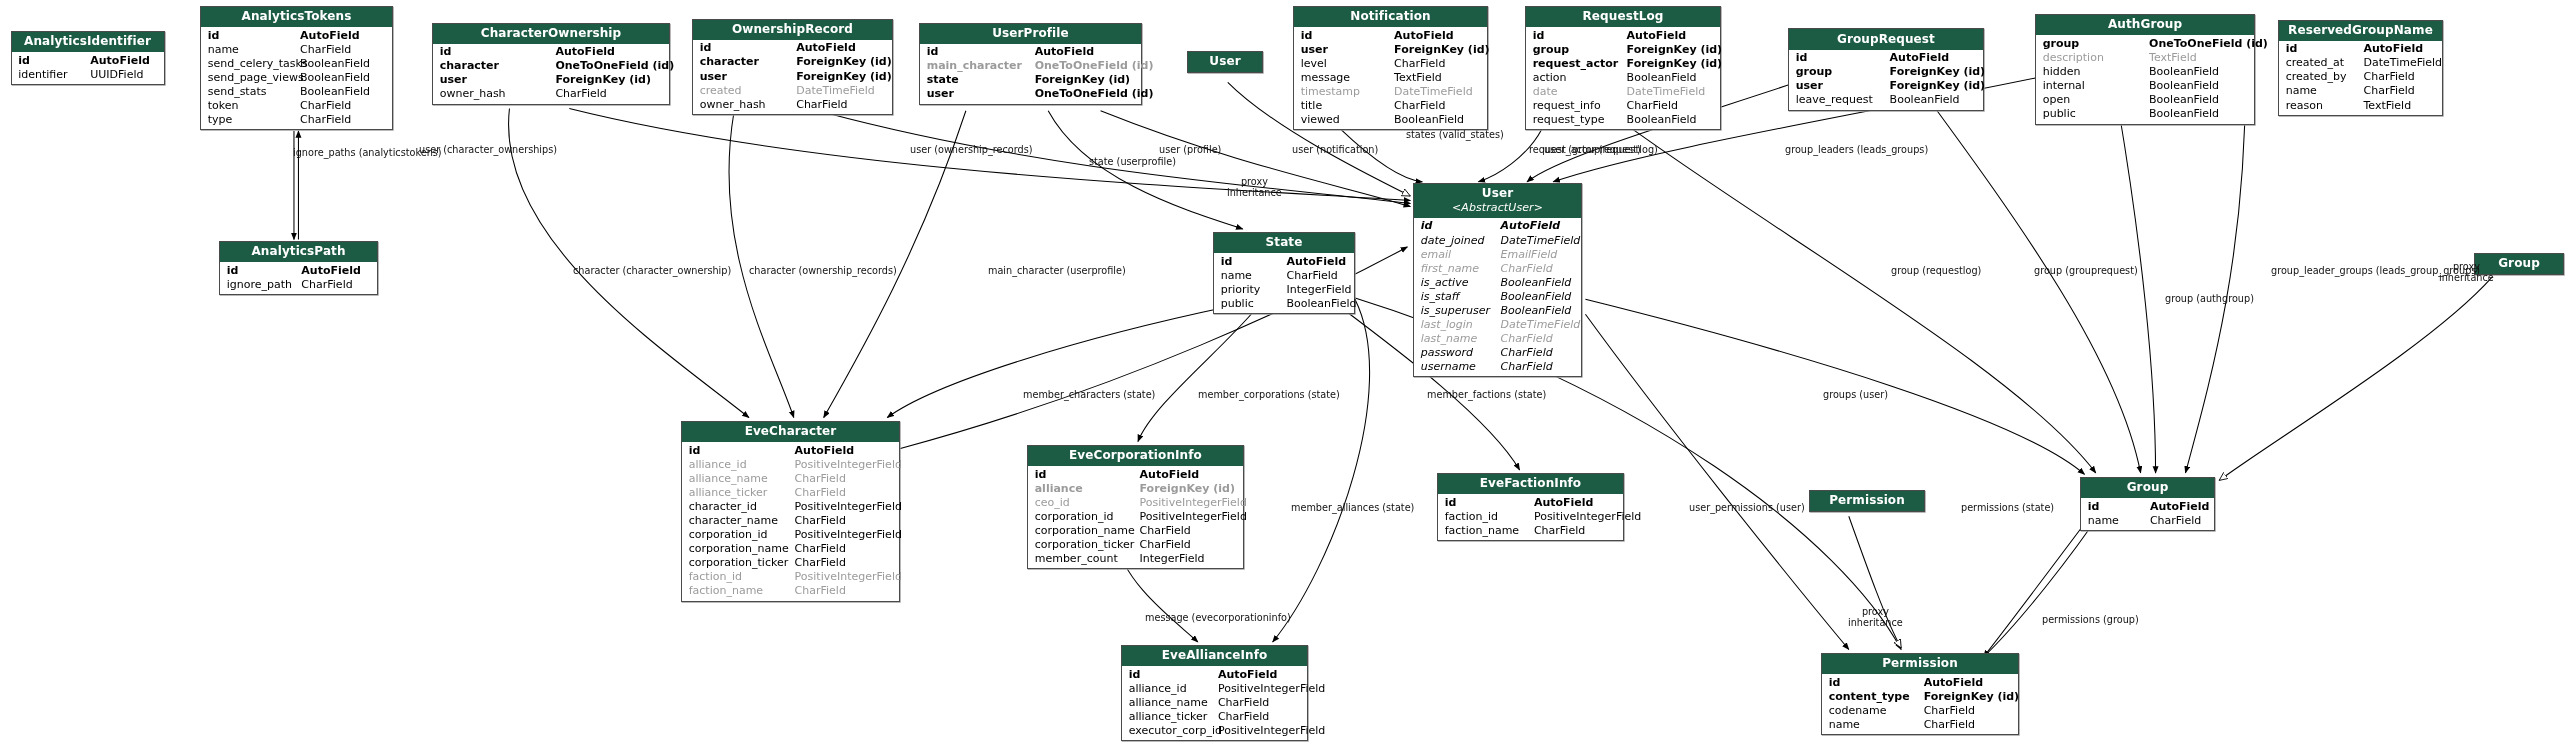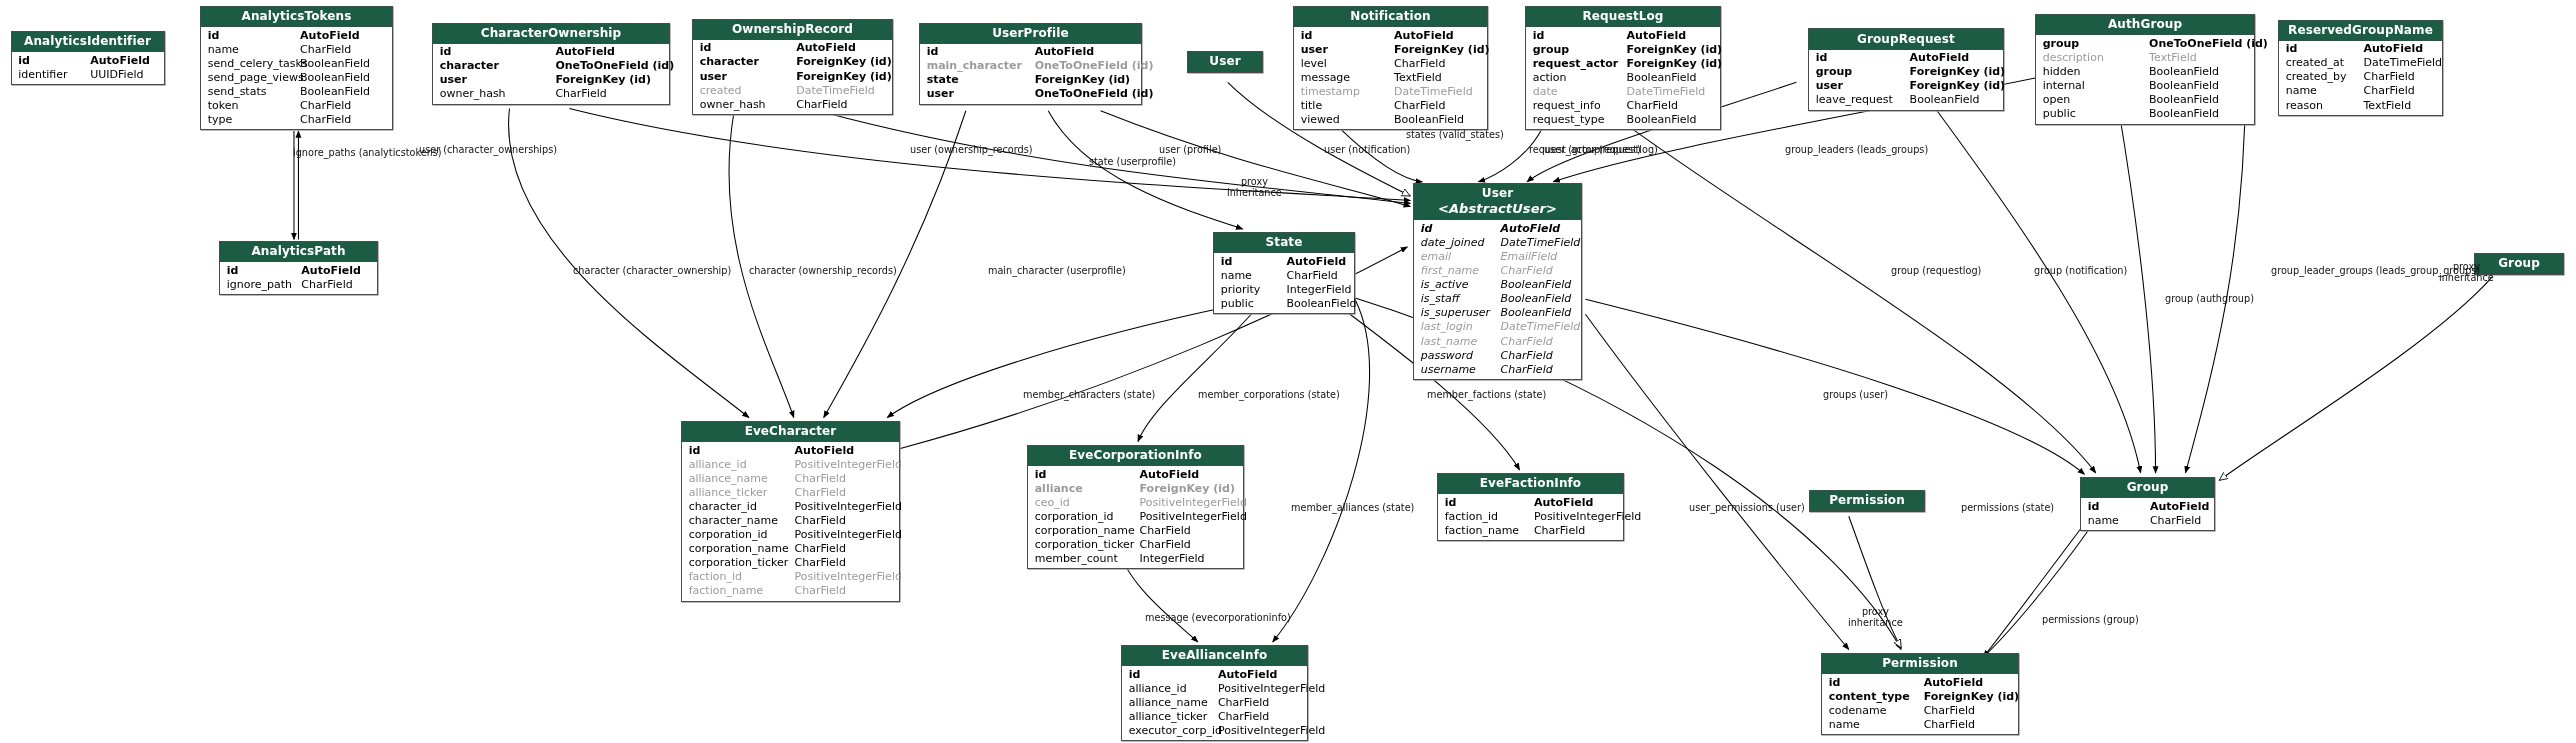--- a/index.html
+++ b/index.html
@@ -5,21 +5,21 @@
 <style>
   html,body{margin:0;padding:0;background:#ffffff;}
   body{font-family:"DejaVu Sans","Liberation Sans",sans-serif;}
   #canvas{position:relative;width:2576px;height:743px;background:#fff;overflow:hidden;}
   svg.edges{position:absolute;left:0;top:0;width:2576px;height:743px;pointer-events:none;}
 
   .entity{position:absolute;background:#ffffff;border:1.5px solid #4a4a4a;
           box-shadow:0.7px 0.7px 0 #9a9a9a;box-sizing:border-box;}
   .entity .hdr{background:#1d5c44;color:#ffffff;font-weight:bold;text-align:center;
                font-size:12px;line-height:1.25;padding:2.2px 4.5px 3px 4.5px;letter-spacing:0.1px;}
-  .entity .hdr .sub{display:block;font-style:italic;font-size:13px;font-weight:bold;}
+  .entity .hdr .sub{display:block;font-style:italic;font-size:11px;font-weight:normal;}
   .entity .rows{padding:1.5px 0 2.2px 0;}
   .entity .row{display:flex;font-size:11px;line-height:1.28;padding:0 6.7px;}
   .entity .fname{flex:0 0 auto;width:52%;white-space:nowrap;}
   .entity .ftype{flex:1 1 auto;white-space:nowrap;}
   .row.pk .fname,.row.pk .ftype{font-weight:bold;color:#000;}
   .row.rel .fname,.row.rel .ftype{font-weight:bold;color:#000;}
   .row.plain .fname,.row.plain .ftype{font-weight:normal;color:#000;}
   .row.null .fname,.row.null .ftype{color:#9b9b9b;font-weight:normal;}
   .row.nullrel .fname,.row.nullrel .ftype{color:#9b9b9b;font-weight:bold;}
   .abstract .row .fname,.abstract .row .ftype{font-style:italic;}
@@ -298,21 +298,21 @@
           <div class="row plain">
             <span class="fname">request_info</span>
             <span class="ftype">CharField</span>
           </div>
           <div class="row plain">
             <span class="fname">request_type</span>
             <span class="ftype">BooleanField</span>
           </div>
         </div>
       </div>
-      <div class="entity" style="left: 1788px; top: 28.4px; width: 196px; margin-left: 20px;">
+      <div class="entity" style="left: 1788px; top: 28.4px; width: 196px;">
         <div class="hdr">GroupRequest</div>
         <div class="rows">
           <div class="row pk">
             <span class="fname">id</span>
             <span class="ftype">AutoField</span>
           </div>
           <div class="row rel">
             <span class="fname">group</span>
             <span class="ftype">ForeignKey (id)</span>
           </div>
@@ -615,30 +615,30 @@
         </div>
       </div>
     </div>
   <div id="labels-layer">
       <div class="edge-label" style="left: 293px; top: 147px;">ignore_paths (analyticstokens)</div>
       <div class="edge-label" style="left: 419px; top: 144px;">user (character_ownerships)</div>
       <div class="edge-label" style="left: 910px; top: 144px;">user (ownership_records)</div>
       <div class="edge-label" style="left: 1089px; top: 156px;">state (userprofile)</div>
       <div class="edge-label" style="left: 1159px; top: 144px;">user (profile)</div>
       <div class="edge-label" style="left: 1227px; top: 176px;">proxy<br>inheritance</div>
-      <div class="edge-label" style="left: 1292px; top: 144px; margin-left: 32px;">user (notification)</div>
+      <div class="edge-label" style="left: 1292px; top: 144px;">user (notification)</div>
       <div class="edge-label" style="left: 1406px; top: 129px;">states (valid_states)</div>
       <div class="edge-label" style="left: 1529px; top: 144px;">request_actor (requestlog)</div>
       <div class="edge-label" style="left: 1544px; top: 144px;">user (grouprequest)</div>
       <div class="edge-label" style="left: 1785px; top: 144px;">group_leaders (leads_groups)</div>
       <div class="edge-label" style="left: 573px; top: 265px;">character (character_ownership)</div>
       <div class="edge-label" style="left: 749px; top: 265px;">character (ownership_records)</div>
       <div class="edge-label" style="left: 988px; top: 265px;">main_character (userprofile)</div>
       <div class="edge-label" style="left: 1891px; top: 265px;">group (requestlog)</div>
-      <div class="edge-label" style="left: 2034px; top: 265px;">group (notification)</div>
+      <div class="edge-label" style="left: 2034px; top: 265px;">group (grouprequest)</div>
       <div class="edge-label" style="left: 2165px; top: 265px; margin-top: 28px;">group (authgroup)</div>
       <div class="edge-label" style="left: 2271px; top: 265px;">group_leader_groups (leads_group_groups)</div>
       <div class="edge-label" style="left: 2439px; top: 261px;">proxy<br>inheritance</div>
       <div class="edge-label" style="left: 1023px; top: 389px;">member_characters (state)</div>
       <div class="edge-label" style="left: 1198px; top: 389px;">member_corporations (state)</div>
       <div class="edge-label" style="left: 1427px; top: 389px;">member_factions (state)</div>
       <div class="edge-label" style="left: 1823px; top: 389px;">groups (user)</div>
       <div class="edge-label" style="left: 1291px; top: 502px;">member_alliances (state)</div>
       <div class="edge-label" style="left: 1689px; top: 502px;">user_permissions (user)</div>
       <div class="edge-label" style="left: 1961px; top: 502px;">permissions (state)</div>

